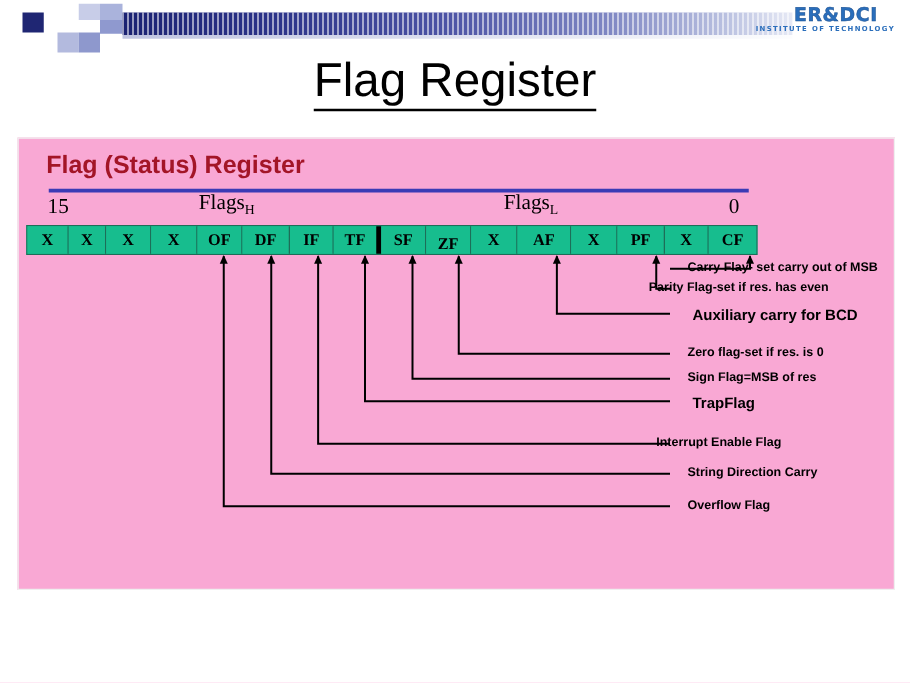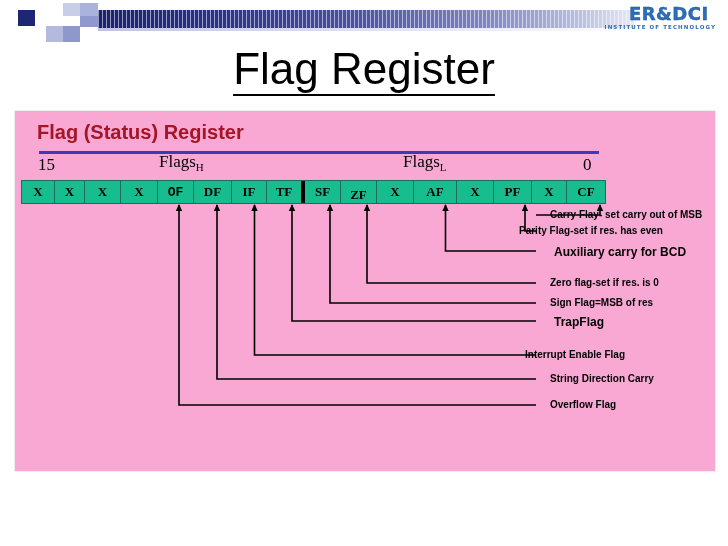--- a/index.html
+++ b/index.html
@@ -53,21 +53,21 @@
   
   #logo {
     position: absolute;
     right: 12px; top: 5px;
     text-align: center;
     line-height: 1;
   }
   #logo-mark {
     font-family: "DejaVu Sans", sans-serif;
     font-weight: bold;
-    font-size: 18px;
+    font-size: 15px;
     letter-spacing: 0.5px;
     color: #2a6ebb;
     padding-left: 17px;
     -webkit-text-stroke: 0.4px #1b4f8f;
   }
   #logo-sub {
     margin-top: 2px;
     font-family: "DejaVu Sans", sans-serif;
     font-size: 5.5px;
     letter-spacing: 1.1px;
@@ -75,21 +75,21 @@
     font-weight: bold;
   }
 
   
   #slide-title {
     position: absolute;
     left: 0; top: 44px;
     width: 728px;
     text-align: center;
     font-family: "Liberation Sans", sans-serif;
-    font-size: 44px;
+    font-size: 38px;
     color: #000000;
     letter-spacing: 0px;
   }
   #slide-title span {
     border-bottom: 2px solid #000;
     padding-bottom: 1px;
   }
 
   
   #figure {
@@ -219,21 +219,21 @@
       </div>
       <div class="reg-cell" style="width: 30px;">
         <span>X</span>
       </div>
       <div class="reg-cell" style="width: 36px;">
         <span>X</span>
       </div>
       <div class="reg-cell" style="width: 37px;">
         <span>X</span>
       </div>
-      <div class="reg-cell" style="width: 36px; font-family: Liberation Mono, monospace;">
+      <div class="reg-cell" style="width: 36px;">
         <span>OF</span>
       </div>
       <div class="reg-cell" style="width: 38px;">
         <span>DF</span>
       </div>
       <div class="reg-cell" style="width: 35px;">
         <span>IF</span>
       </div>
       <div class="reg-cell group-edge" style="width: 38px;">
         <span>TF</span>

